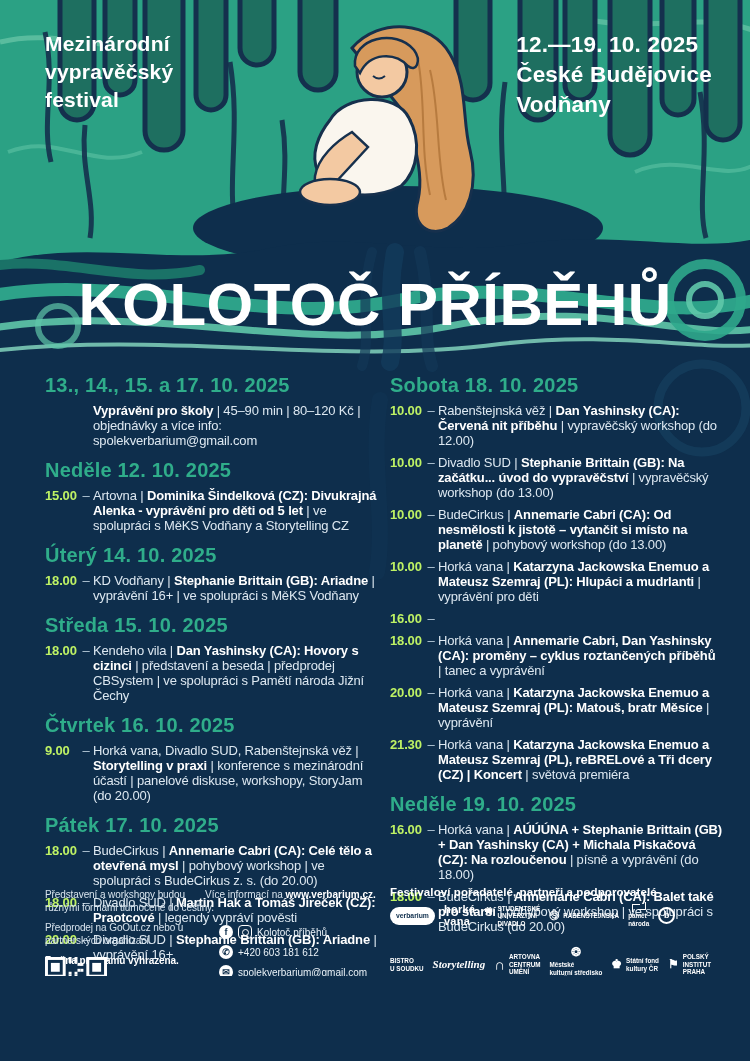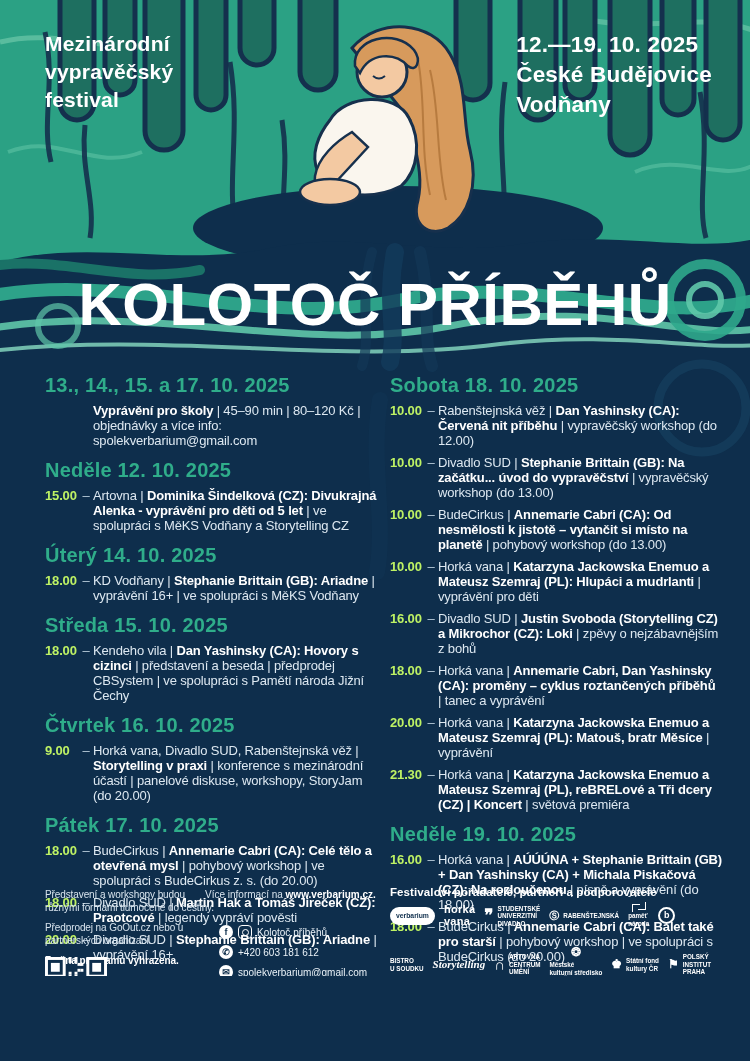--- a/index.html
+++ b/index.html
@@ -217,21 +217,20 @@
             <span class="ebody"><span>BudeCirkus | </span><strong>Annemarie Cabri (CA): Od nesmělosti k jistotě – vytančit si místo na planetě</strong><span> | pohybový workshop (do 13.00)</span></span>
           </div>
           <div class="event">
             <span class="etime">10.00</span>
             <span class="edash">–</span>
             <span class="ebody"><span>Horká vana | </span><strong>Katarzyna Jackowska Enemuo a Mateusz Szemraj (PL): Hlupáci a mudrlanti</strong><span> | vyprávění pro děti</span></span>
           </div>
           <div class="event">
             <span class="etime">16.00</span>
             <span class="edash">–</span>
-            <span class="ebody"><span>Divadlo SUD | </span><strong>Justin Svoboda (Storytelling CZ) a Mikrochor (CZ): Loki</strong><span> | zpěvy o nejzábavnějším z bohů</span></span>
           </div>
           <div class="event">
             <span class="etime">18.00</span>
             <span class="edash">–</span>
             <span class="ebody"><span>Horká vana | </span><strong>Annemarie Cabri, Dan Yashinsky (CA): proměny – cyklus roztančených příběhů</strong><span> | tanec a vyprávění</span></span>
           </div>
           <div class="event">
             <span class="etime">20.00</span>
             <span class="edash">–</span>
             <span class="ebody"><span>Horká vana | </span><strong>Katarzyna Jackowska Enemuo a Mateusz Szemraj (PL): Matouš, bratr Měsíce</strong><span> | vyprávění</span></span>

